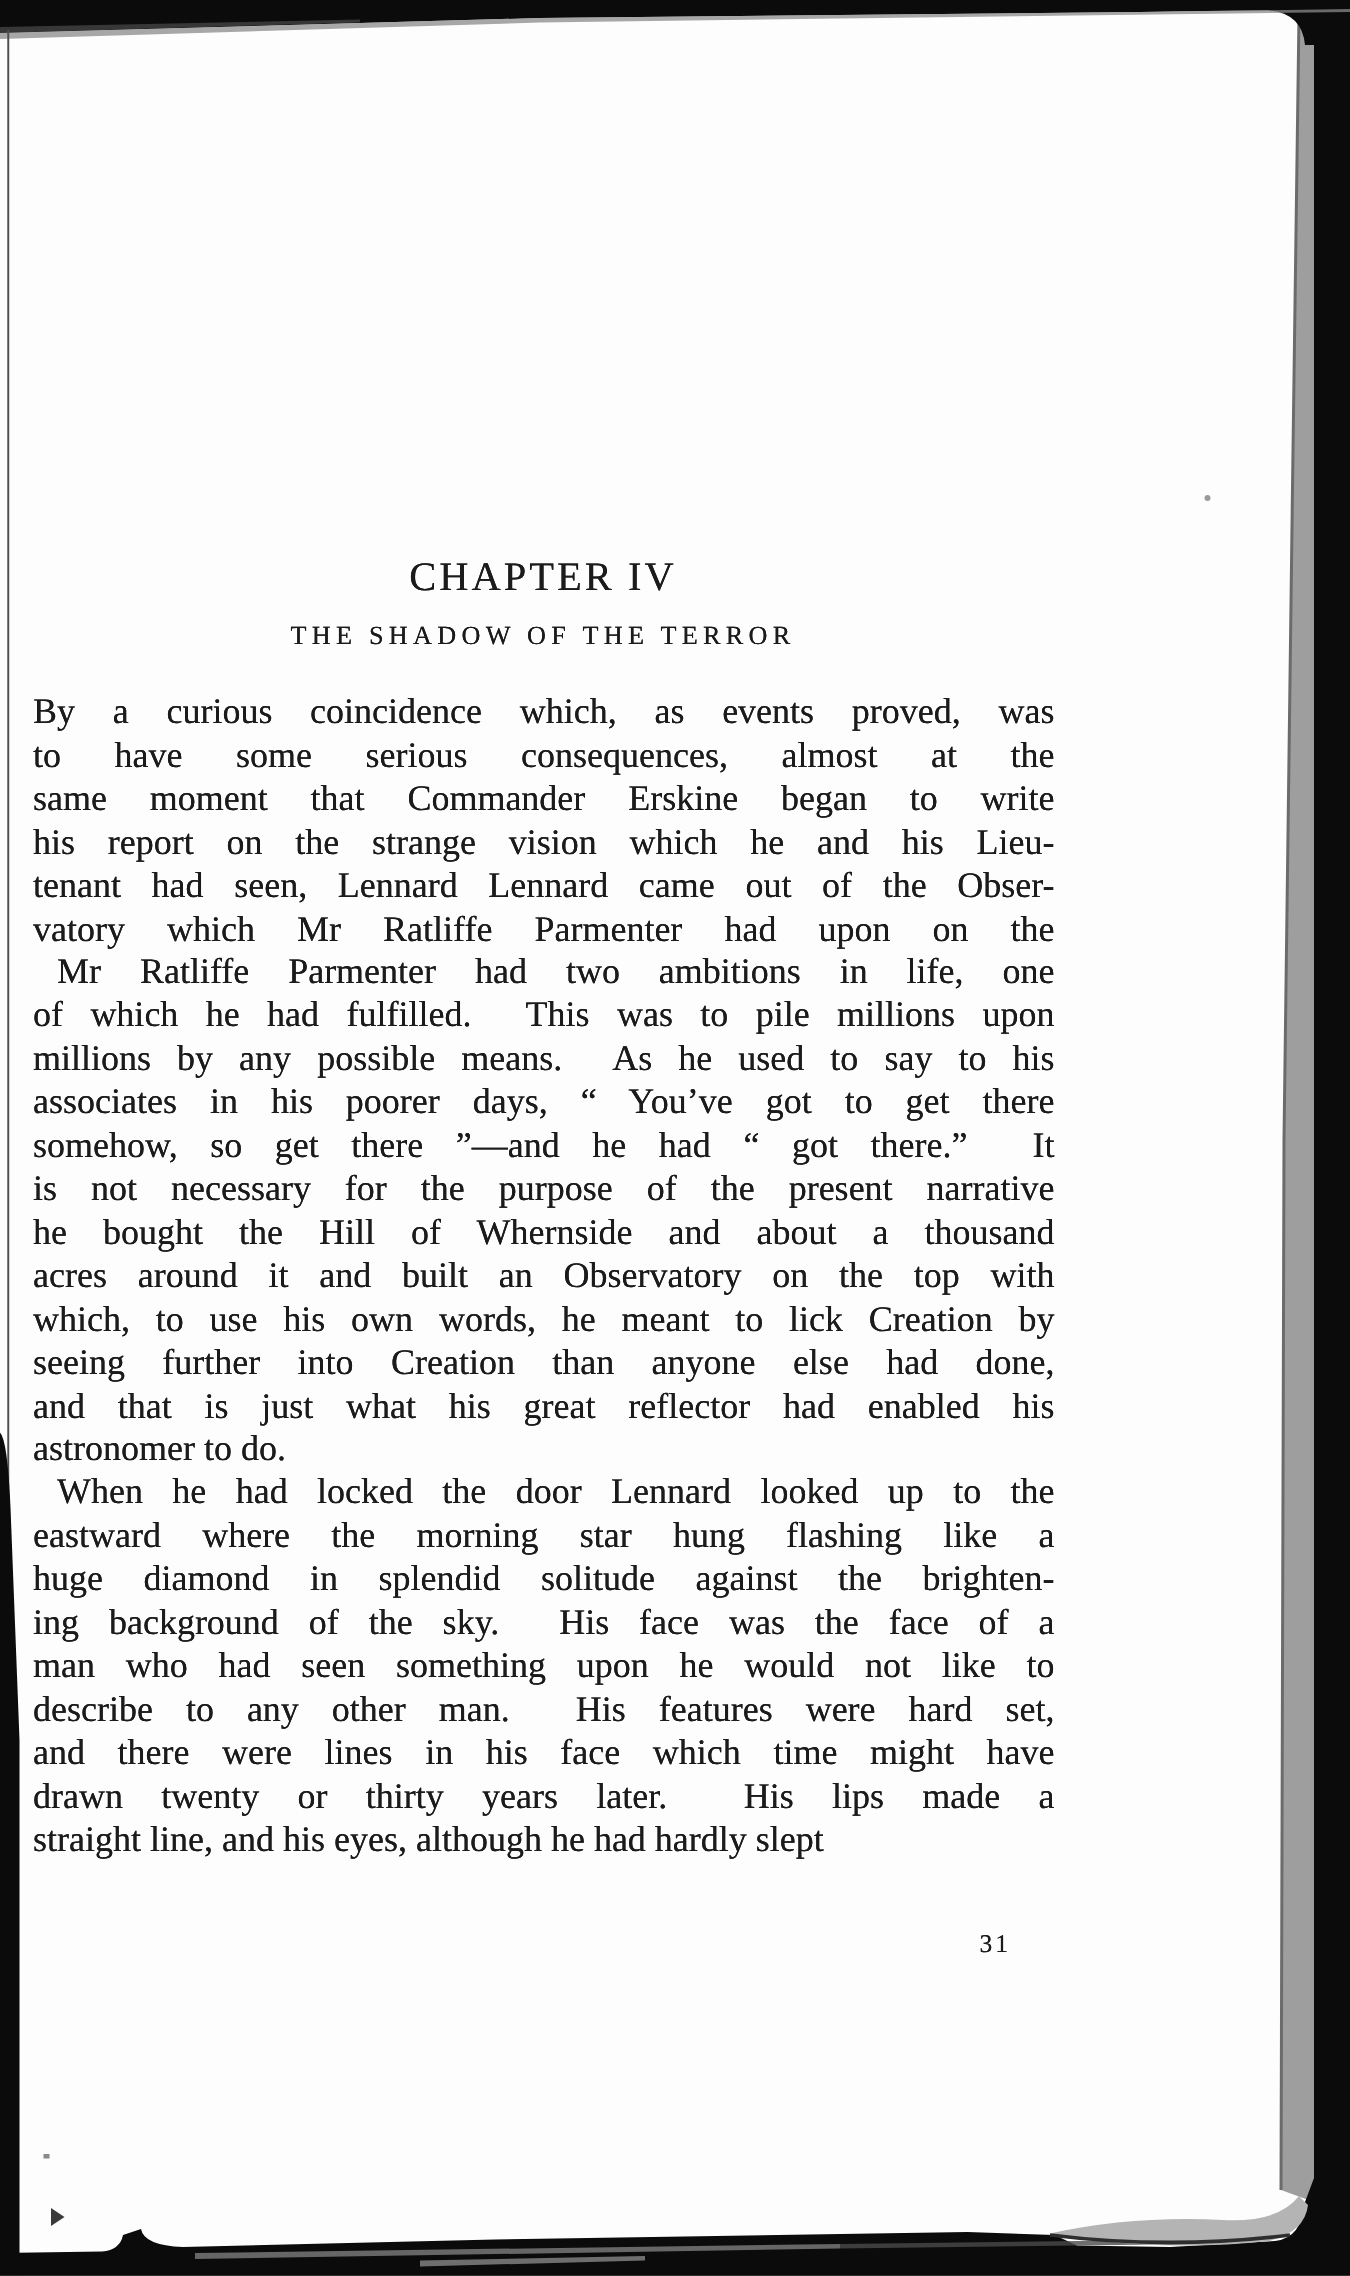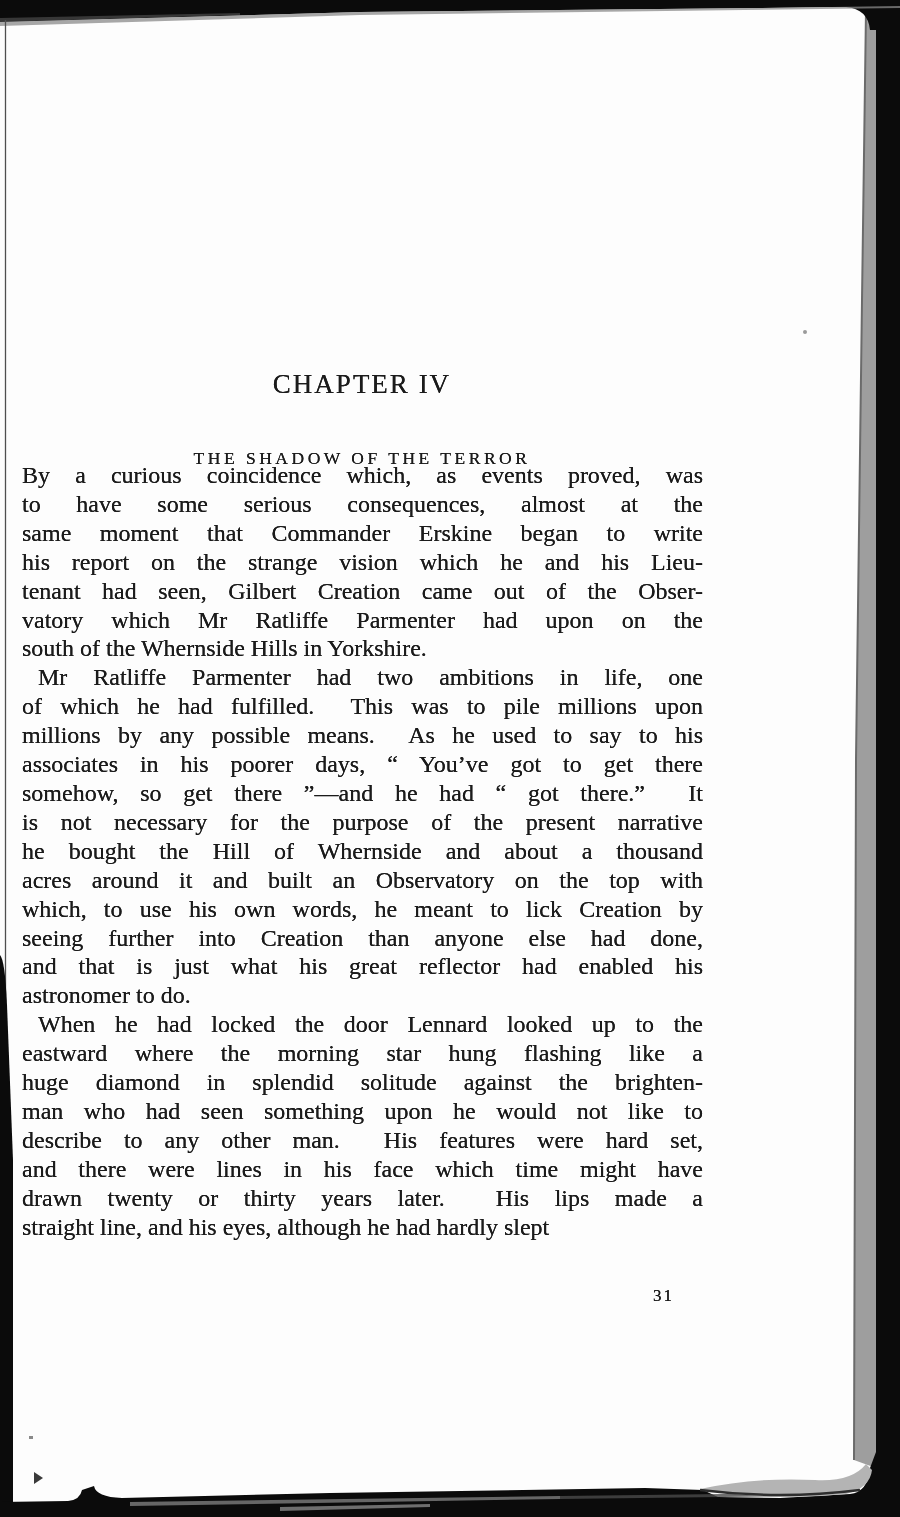--- a/index.html
+++ b/index.html
@@ -18,21 +18,21 @@
   #artifacts{
     position:absolute;left:0;top:0;width:900px;height:1517px;
     pointer-events:none;
   }
   .txt{color:#1b1b1b;text-shadow:0 0 .4px currentColor;}
   #chapter-title{
     position:absolute;top:369px;left:22px;width:680px;
     text-align:center;font-size:27px;letter-spacing:2px;
   }
   #chapter-subtitle{
-    position:absolute;top:448px;left:22px;width:680px;
+    position:absolute;top:413px;left:22px;width:680px;
     text-align:center;font-size:17.5px;letter-spacing:3.5px;
   }
   #textblock{
     position:absolute;top:461px;left:22px;width:681px;
     font-size:24px;line-height:28.9px;
     text-align:justify;
   }
   .line{text-align:justify;text-align-last:justify;white-space:normal;}
   .line.end{text-align-last:left;}
   .line.indent{text-indent:16px;}
@@ -83,38 +83,38 @@
 
   <div id="chapter-title" class="txt">CHAPTER IV</div>
 
   <div id="chapter-subtitle" class="txt">THE SHADOW OF THE TERROR</div>
 
   <div id="textblock" class="txt">
       <div class="line">By a curious coincidence which, as events proved, was</div>
       <div class="line">to have some serious consequences, almost at the</div>
       <div class="line">same moment that Commander Erskine began to write</div>
       <div class="line">his report on the strange vision which he and his Lieu-</div>
-      <div class="line">tenant had seen, Gilbert Creation came out of the Obser-</div>
+      <div class="line">tenant had seen, Lennard Lennard came out of the Obser-</div>
       <div class="line">vatory which Mr Ratliffe Parmenter had upon on the</div>
-      <div class="line end">south of the Whernside Hills in Yorkshire.</div>
       <div class="line indent">Mr Ratliffe Parmenter had two ambitions in life, one</div>
       <div class="line">of which he had fulfilled.&nbsp; This was to pile millions upon</div>
       <div class="line">millions by any possible means.&nbsp; As he used to say to his</div>
       <div class="line">associates in his poorer days, “ You’ve got to get there</div>
       <div class="line">somehow, so get there ”—and he had “ got there.”&nbsp; It</div>
       <div class="line">is not necessary for the purpose of the present narrative</div>
       <div class="line">he bought the Hill of Whernside and about a thousand</div>
       <div class="line">acres around it and built an Observatory on the top with</div>
       <div class="line">which, to use his own words, he meant to lick Creation by</div>
       <div class="line">seeing further into Creation than anyone else had done,</div>
       <div class="line">and that is just what his great reflector had enabled his</div>
       <div class="line end">astronomer to do.</div>
       <div class="line indent">When he had locked the door Lennard looked up to the</div>
       <div class="line">eastward where the morning star hung flashing like a</div>
       <div class="line">huge diamond in splendid solitude against the brighten-</div>
+      <div class="line">ing background of the sky.&nbsp; His face was the face of a</div>
       <div class="line">man who had seen something upon he would not like to</div>
       <div class="line">describe to any other man.&nbsp; His features were hard set,</div>
       <div class="line">and there were lines in his face which time might have</div>
       <div class="line">drawn twenty or thirty years later.&nbsp; His lips made a</div>
       <div class="line end">straight line, and his eyes, although he had hardly slept</div>
     </div>
 
   <div id="page-number" class="txt">31</div>
 
 </div>

